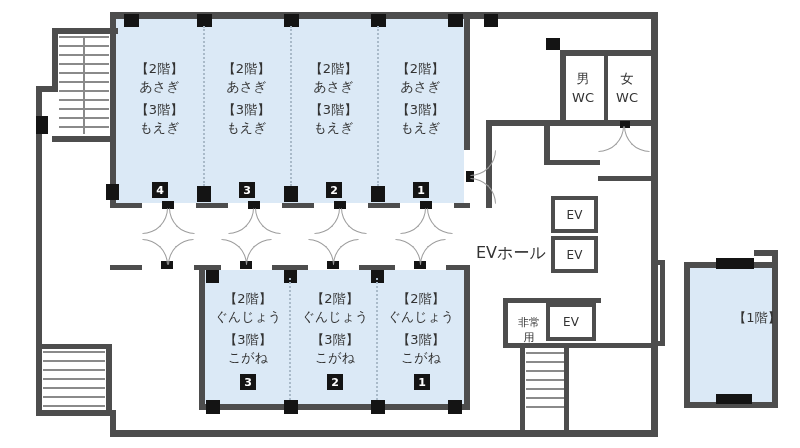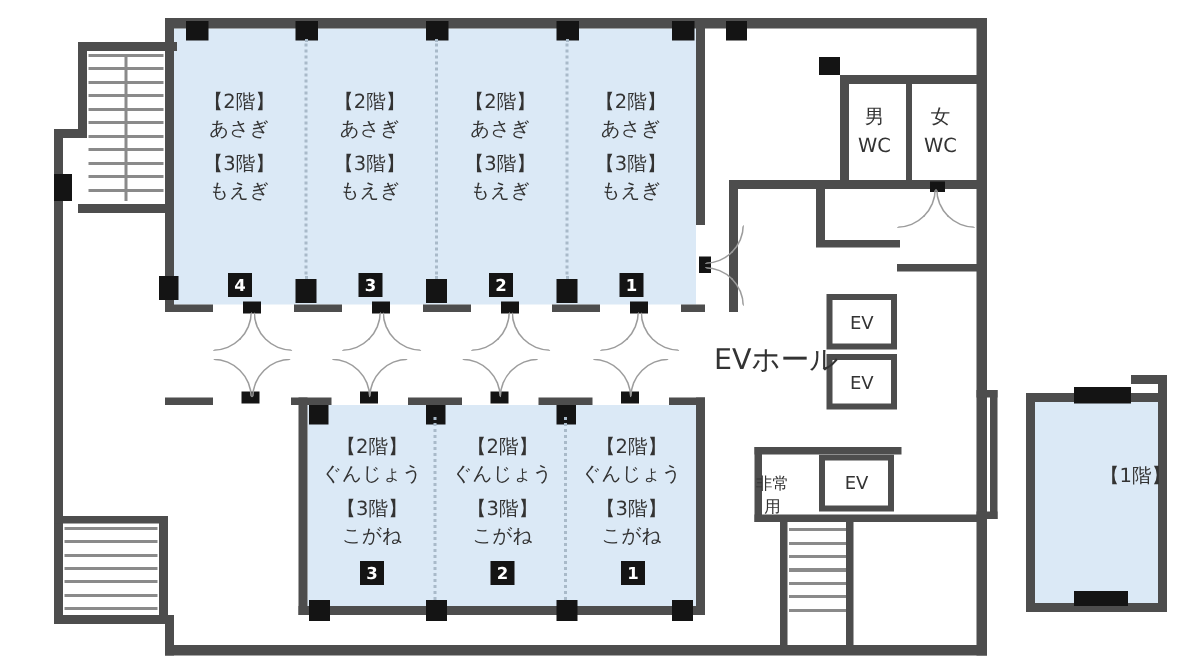--- a/index.html
+++ b/index.html
@@ -160,22 +160,22 @@
 
   <div class="ev-box" style="left:551px;top:196px;width:47px;height:37px">
     <span>EV</span>
     </div>
   <div class="ev-box" style="left:551px;top:236px;width:47px;height:37px">
     <span>EV</span>
     </div>
   <div class="ev-box" style="left:546px;top:303px;width:50px;height:38px">
     <span>EV</span>
     </div>
-  <div class="txt" style="left:476px;top:227px;font-size:19px">EVホール</div>
-  <div class="txt center" style="left:503px;top:315px;width:24px;font-size:11px">非常用</div>
+  <div class="txt" style="left:476px;top:243px;font-size:16px">EVホール</div>
+  <div class="txt center" style="left:517px;top:315px;width:24px;font-size:11px">非常用</div>
 
   <div class="txt center" style="left:563px;top:69px;width:40px;font-size:13px;line-height:19px">
     <div>男</div>
     <div>WC</div>
   </div>
   <div class="txt center" style="left:607px;top:69px;width:40px;font-size:13px;line-height:19px">
     <div>女</div>
     <div>WC</div>
   </div>
 

